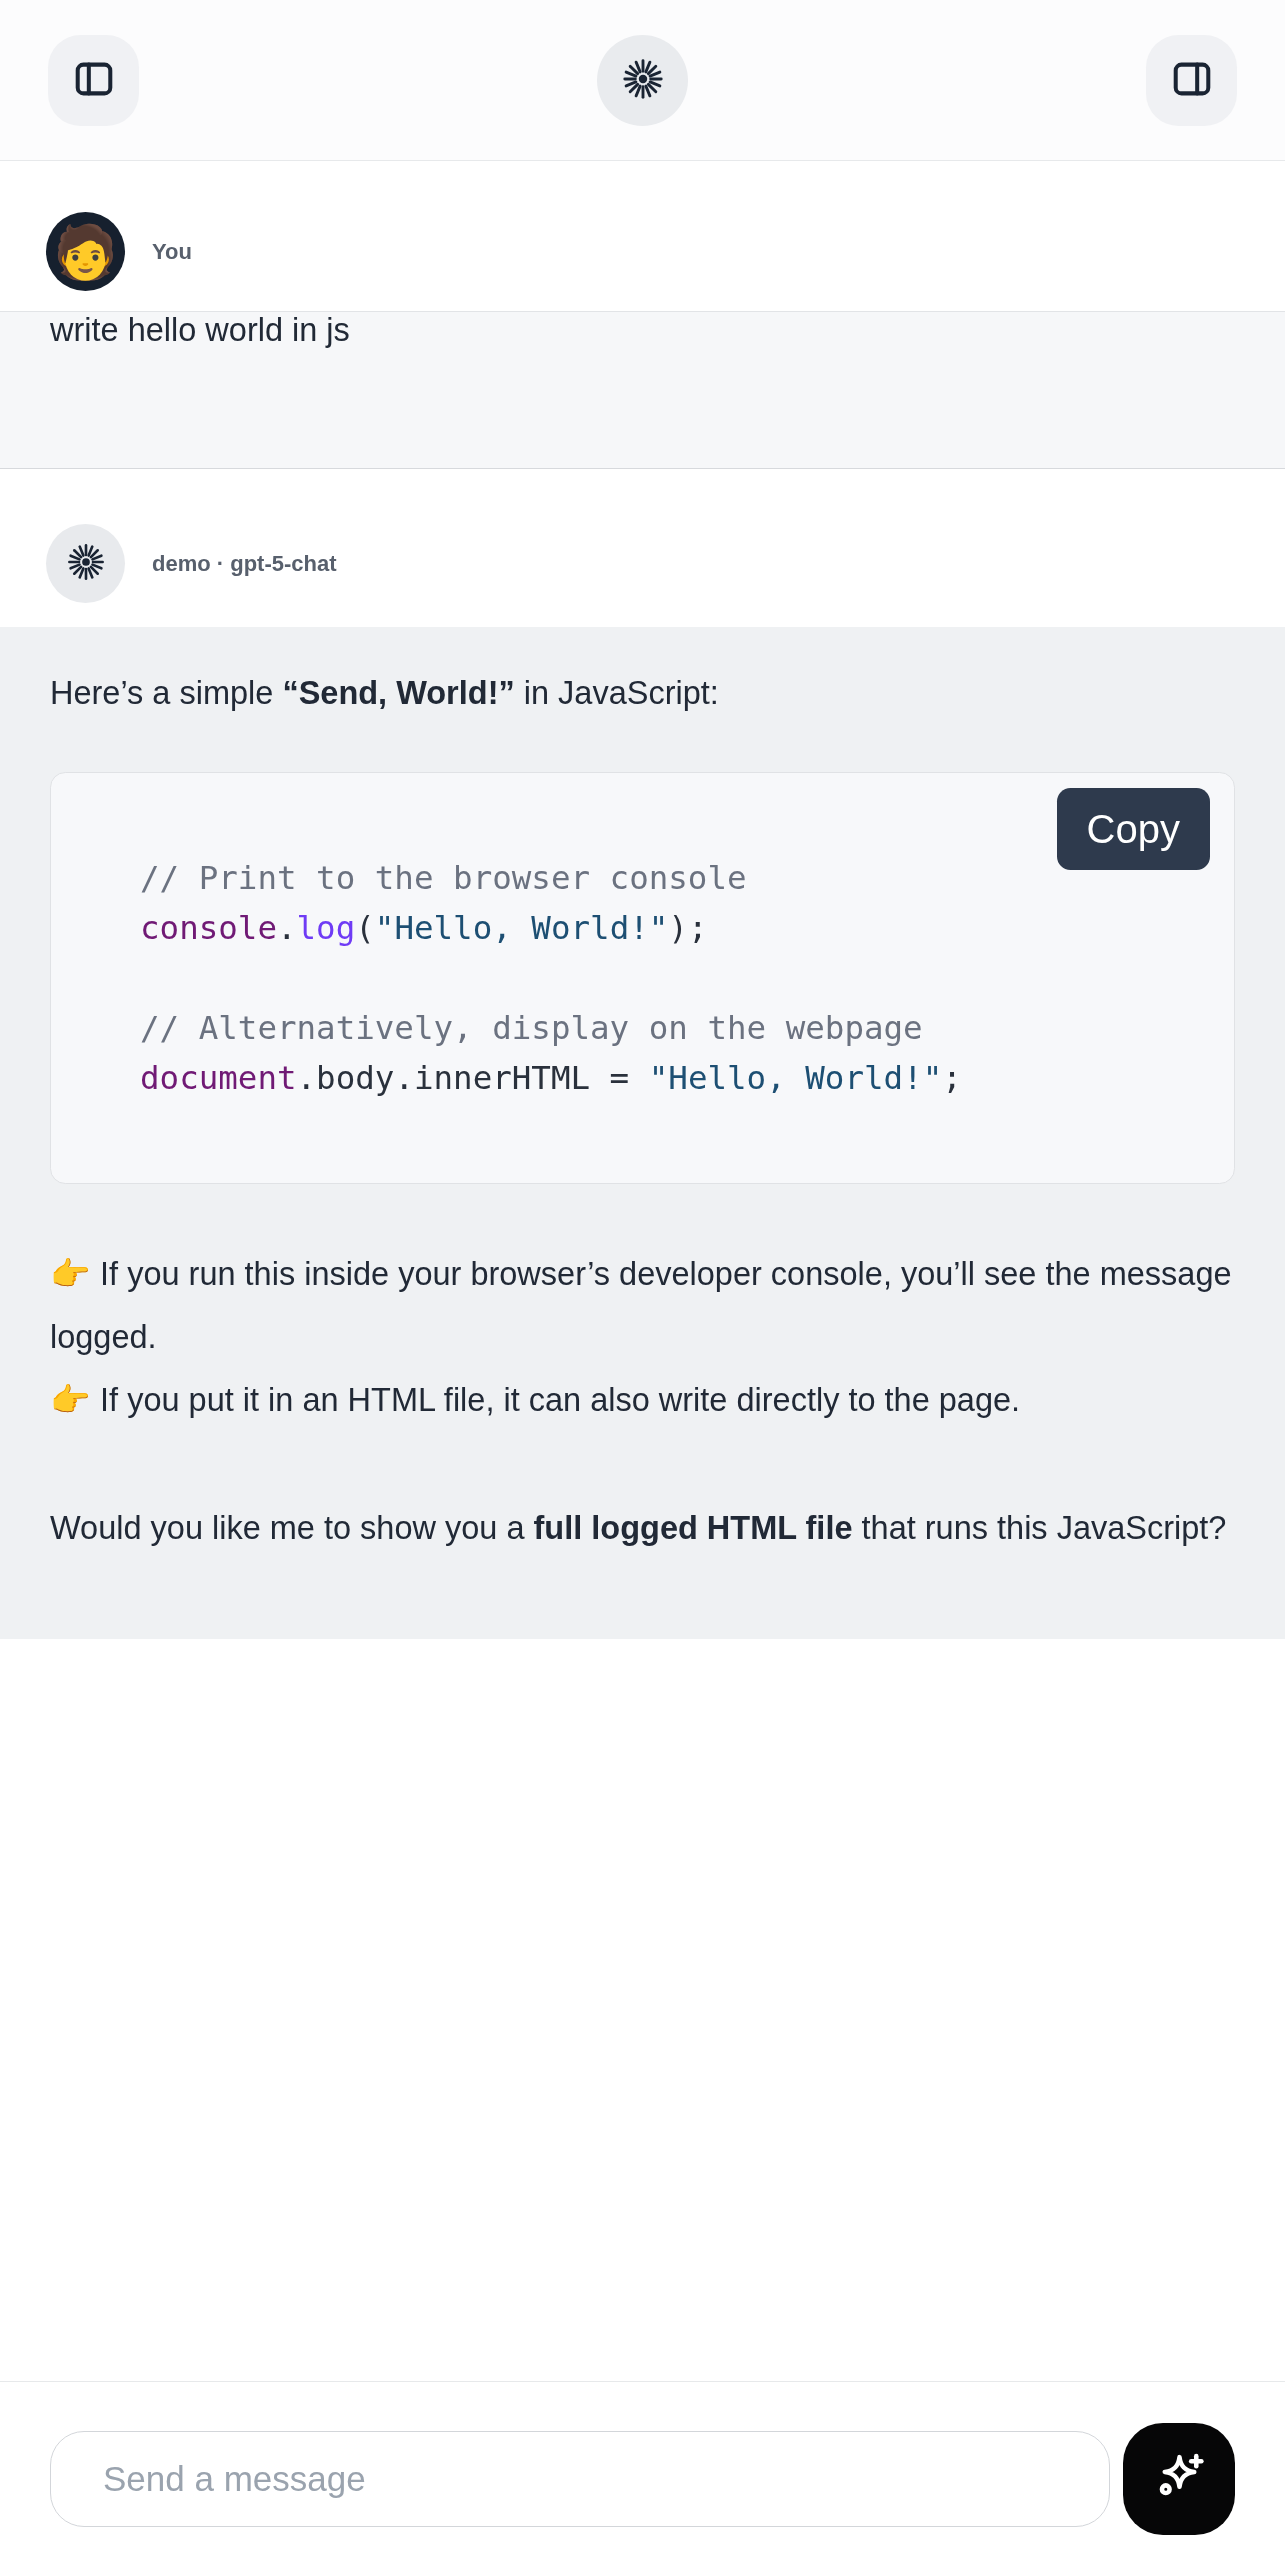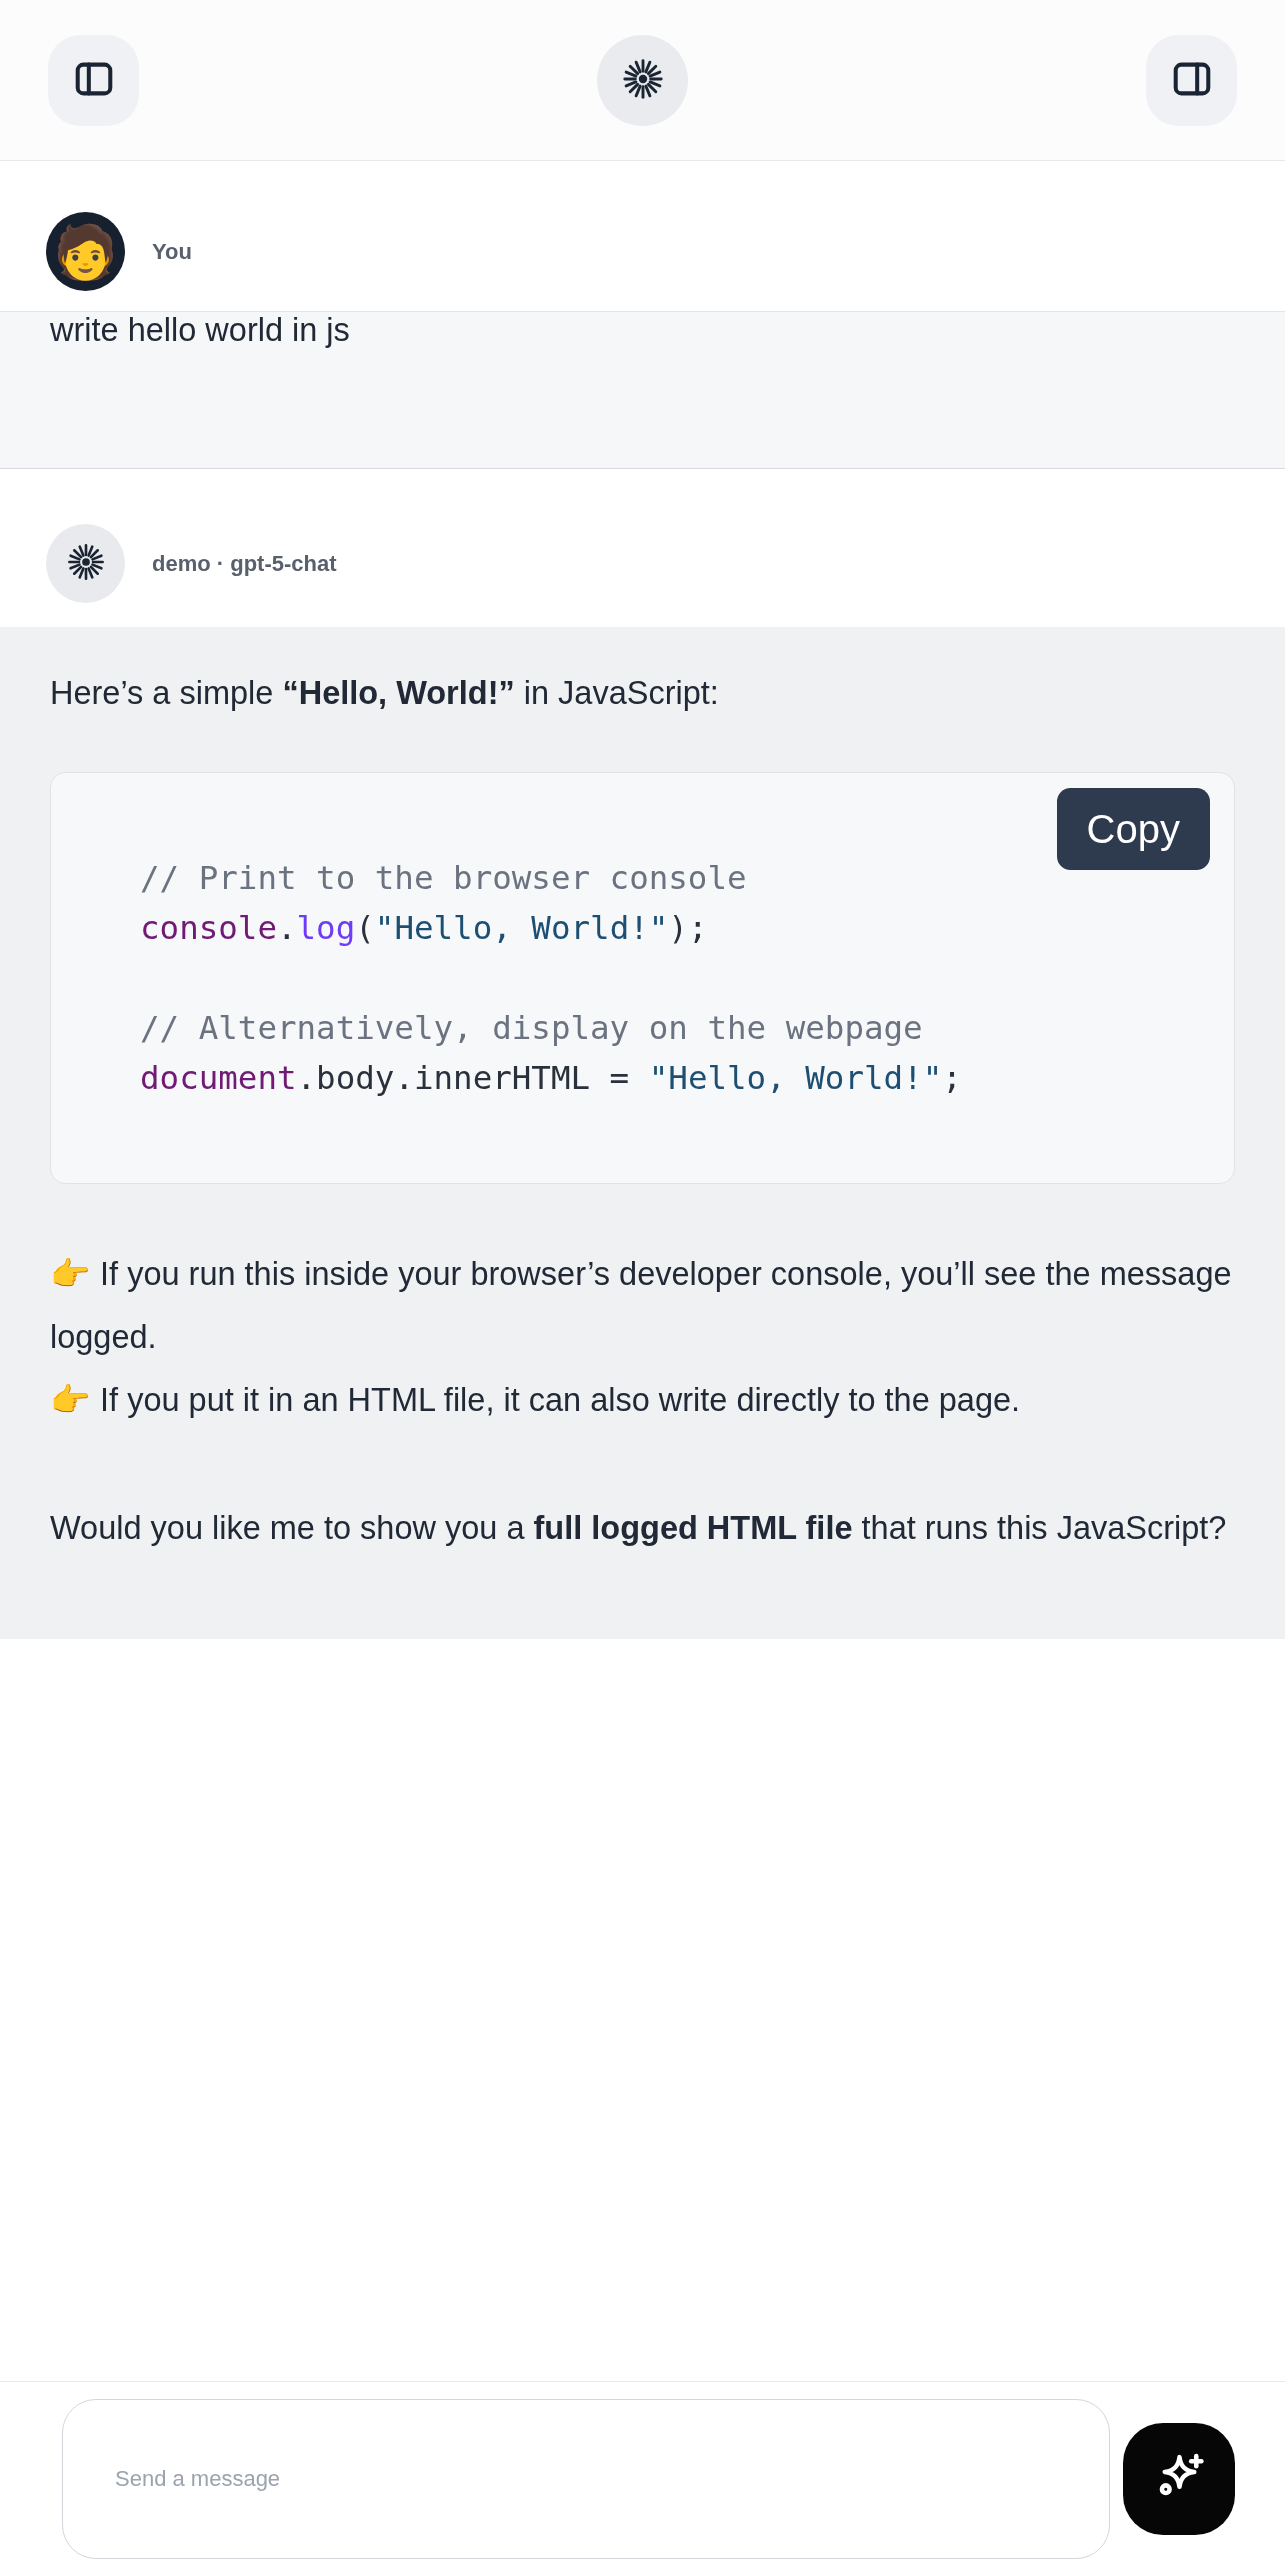--- a/index.html
+++ b/index.html
@@ -115,30 +115,29 @@
     left: 0; right: 0; bottom: 0;
     height: 195px;
     background: #ffffff;
     border-top: 1px solid #e7e9eb;
     display: flex; align-items: center;
     padding: 0 50px;
     gap: 13.4px;
   }
   .composer-input {
     flex: 1;
-    height: 160px;
+    height: 96px;
     border: 1.9px solid #d3d6da;
     border-radius: 34px;
     background: #ffffff;
     font-family: "Liberation Sans", sans-serif;
-    font-size: 22px;
+    font-size: 35px;
     color: #212936;
     padding: 0 52px;
     outline: none;
-    margin-left: 12px;
   }
   .composer-input::placeholder { color: #9aa3ae; }
   .send-btn {
     width: 112px; height: 112px;
     flex: 0 0 auto;
     border: none; cursor: pointer;
     border-radius: 40px;
     background: #060607;
     display: flex; align-items: center; justify-content: center;
     padding: 0;
@@ -226,21 +225,21 @@
             <line x1="8.3" y1="13.5" x2="3.2" y2="15.6"></line>
         </g>
         <circle cx="12" cy="12" r="2.2" fill="#1a2433" stroke="none"></circle>
       </svg>
     </span>
   </div>
   <span class="author-label">demo · gpt-5-chat</span>
 </div>
 
 <div class="assistant-section">
-  <p class="intro"><span>Here’s a simple </span><b>“Hello, World!”</b><span> in JavaScript:</span></p>
+  <p class="intro"><span>Here’s a simple </span><b>“Send, World!”</b><span> in JavaScript:</span></p>
 
   <div class="code-block">
     <button class="copy-btn">Copy</button>
     <div class="code-content"><div><span class="tok-comment">// Print to the browser console</span></div><div><span class="tok-red">console</span><span class="tok-plain">.</span><span class="tok-purple">log</span><span class="tok-plain">(</span><span class="tok-string">"Hello, World!"</span><span class="tok-plain">);</span></div><div>&nbsp;</div><div><span class="tok-comment">// Alternatively, display on the webpage</span></div><div><span class="tok-red">document</span><span class="tok-plain">.body.innerHTML = </span><span class="tok-string">"Hello, World!"</span><span class="tok-plain">;</span></div></div>
   </div>
 
   <div class="tips">
     <div><span class="tip-emoji">👉</span><span>If you run this inside your browser’s developer console, you’ll see the message logged.</span></div>
     <div><span class="tip-emoji">👉</span><span>If you put it in an HTML file, it can also write directly to the page.</span></div>
   </div>

